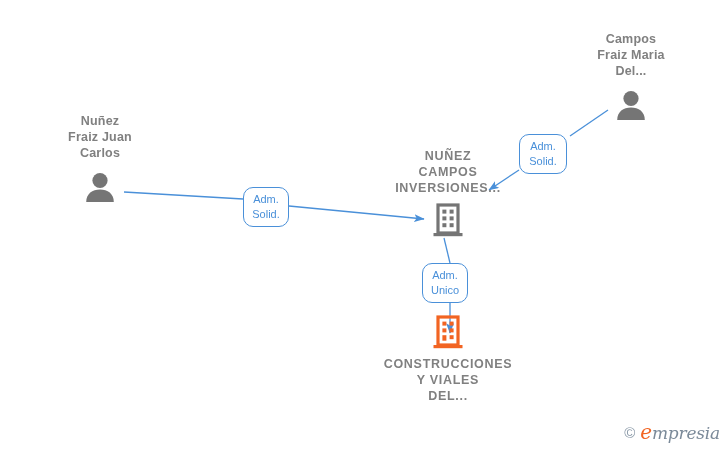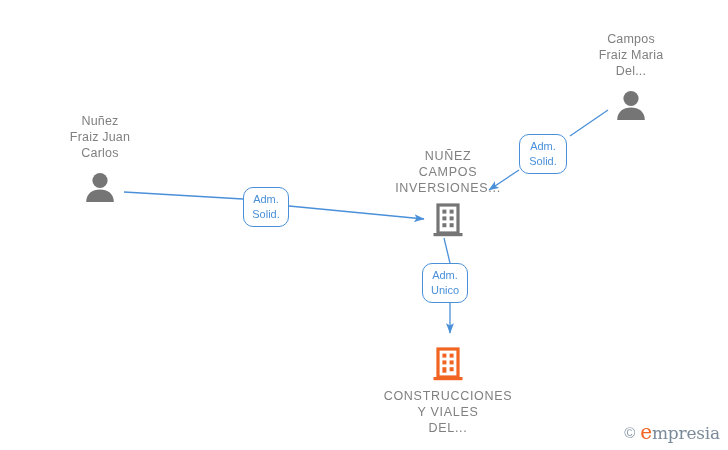--- a/index.html
+++ b/index.html
@@ -21,20 +21,21 @@
     top: 0;
     width: 728px;
     height: 450px;
   }
   .node {
     position: absolute;
     display: flex;
     flex-direction: column;
     align-items: center;
     width: 160px;
+    font-weight: bold;
   }
   .node-label {
     color: #808080;
     font-size: 12.5px;
     line-height: 16px;
     text-align: center;
     white-space: pre-line;
     letter-spacing: 0.2px;
   }
   .node-label.company {
@@ -75,20 +76,21 @@
     align-items: center;
     gap: 5px;
     font-size: 17px;
   }
   .wm-copy {
     color: #8a99a8;
     font-size: 15px;
   }
   .wm-text {
     font-family: "DejaVu Serif", serif;
+    font-style: italic;
     font-size: 17px;
     color: #7b8a99;
     letter-spacing: -0.2px;
     text-align: right;
   }
   .wm-text .lead {
     color: #f26422;
     font-size: 20px;
   }
 </style>
@@ -155,21 +157,21 @@
         <rect x="17.6" y="6.6" width="4" height="4" fill="#757575"></rect>
         <rect x="10.4" y="13.4" width="4" height="4" fill="#757575"></rect>
         <rect x="17.6" y="13.4" width="4" height="4" fill="#757575"></rect>
         <rect x="10.4" y="20.2" width="4" height="4" fill="#757575"></rect>
         <rect x="17.6" y="20.2" width="4" height="4" fill="#757575"></rect>
         <rect x="1.5" y="30" width="29" height="3.2" fill="#757575"></rect>
       </svg>
     </div>
   </div>
 
-  <div class="node company-bottom" style="left:368px; top:344px;justify-content:center;">
+  <div class="node company-bottom" style="left:368px; top:312px;justify-content:center;">
     <div class="icon-wrap">
       <svg width="32" height="34" viewBox="0 0 32 34" xmlns="http://www.w3.org/2000/svg">
         <rect x="6" y="2" width="20" height="28" fill="none" stroke="#f26422" stroke-width="3.2"></rect>
         <rect x="10.4" y="6.6" width="4" height="4" fill="#f26422"></rect>
         <rect x="17.6" y="6.6" width="4" height="4" fill="#f26422"></rect>
         <rect x="10.4" y="13.4" width="4" height="4" fill="#f26422"></rect>
         <rect x="17.6" y="13.4" width="4" height="4" fill="#f26422"></rect>
         <rect x="10.4" y="20.2" width="4" height="5.5" fill="#f26422"></rect>
         <rect x="17.6" y="20.2" width="4" height="4" fill="#f26422"></rect>
         <rect x="1.5" y="30" width="29" height="3.2" fill="#f26422"></rect>

